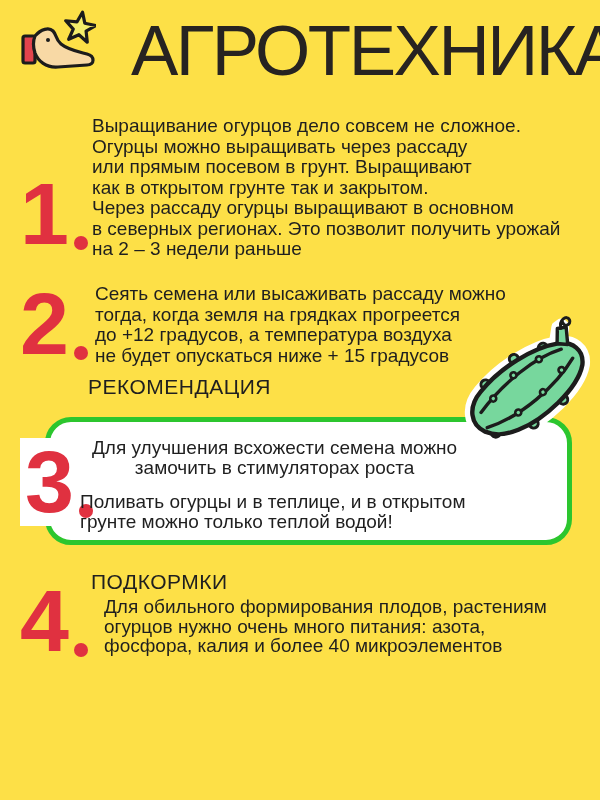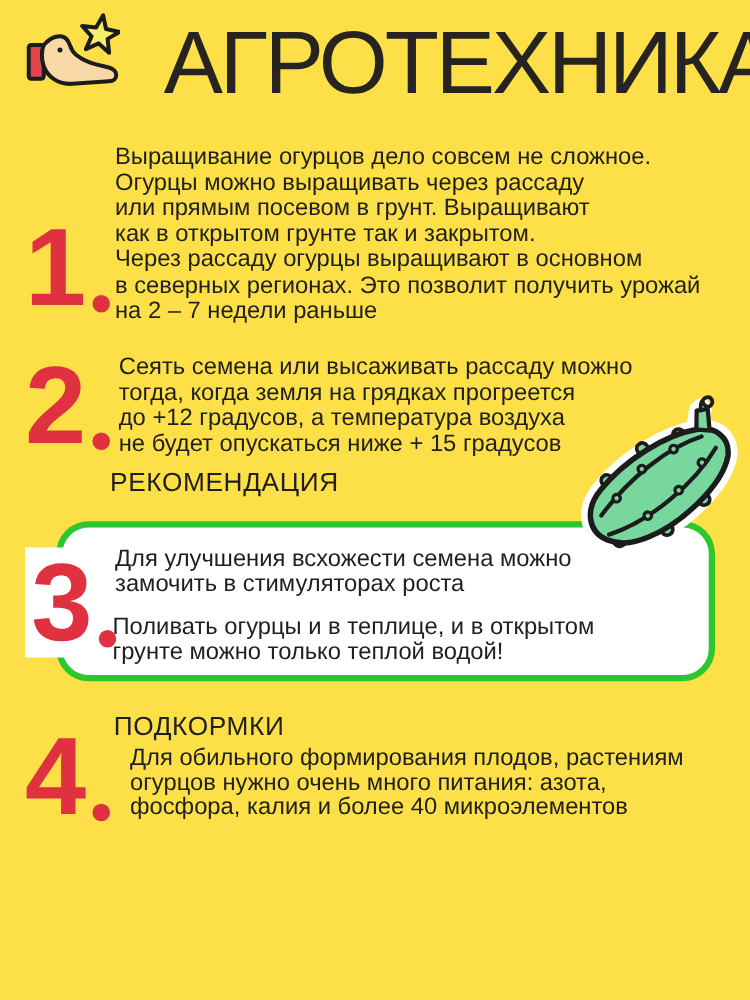--- a/index.html
+++ b/index.html
@@ -61,40 +61,40 @@
   </div>
 
   <div class="title">АГРОТЕХНИКА</div>
 
   <div class="body-text" style="left:92px;top:116px;">Выращивание огурцов дело совсем не сложное.
 Огурцы можно выращивать через рассаду
 или прямым посевом в грунт. Выращивают
 как в открытом грунте так и закрытом.
 Через рассаду огурцы выращивают в основном
 в северных регионах. Это позволит получить урожай
-на 2 – 7 недели раньше</div>
+на 2 – 3 недели раньше</div>
   <div class="step" style="left:20px;top:170px;">
     <span class="digit">1</span>
     <span class="dot"></span>
   </div>
 
   <div class="body-text" style="left:95px;top:284px;">Сеять семена или высаживать рассаду можно
 тогда, когда земля на грядках прогреется
 до +12 градусов, а температура воздуха
 не будет опускаться ниже + 15 градусов</div>
   <div class="step" style="left:20px;top:280px;">
     <span class="digit">2</span>
     <span class="dot"></span>
   </div>
 
   <div class="sec-heading" style="left:88px;top:376px;">РЕКОМЕНДАЦИЯ</div>
   <div class="reco-box"></div>
-  <div class="body-text box-text" style="left:92px;top:438px;line-height:19.5px;">Для улучшения всхожести семена можно
+  <div class="body-text box-text" style="left:92px;top:438px;line-height:19.5px;text-align:center;">Для улучшения всхожести семена можно
 замочить в стимуляторах роста</div>
-  <div class="body-text box-text" style="left:90px;top:492px;line-height:19.5px;">Поливать огурцы и в теплице, и в открытом
+  <div class="body-text box-text" style="left:80px;top:492px;line-height:19.5px;">Поливать огурцы и в теплице, и в открытом
 грунте можно только теплой водой!</div>
   <div class="step masked" style="left:20px;top:438px;">
     <span class="digit">3</span>
     <span class="dot"></span>
   </div>
 
   <div class="cucumber-wrap">
     <svg width="152" height="86" viewBox="0 0 152 86" xmlns="http://www.w3.org/2000/svg">
 
       <path d="M12,48 C4,34 12,18 32,13 C62,5 100,8 122,19 C136,26 140,40 130,51 C112,68 66,73 40,66 C24,62 17,56 12,48 Z" fill="#ffffff" stroke="#ffffff" stroke-width="15"></path>

